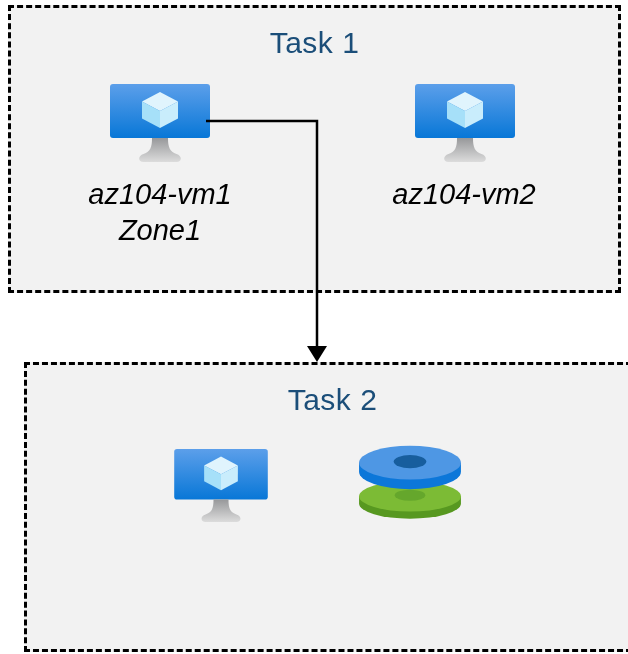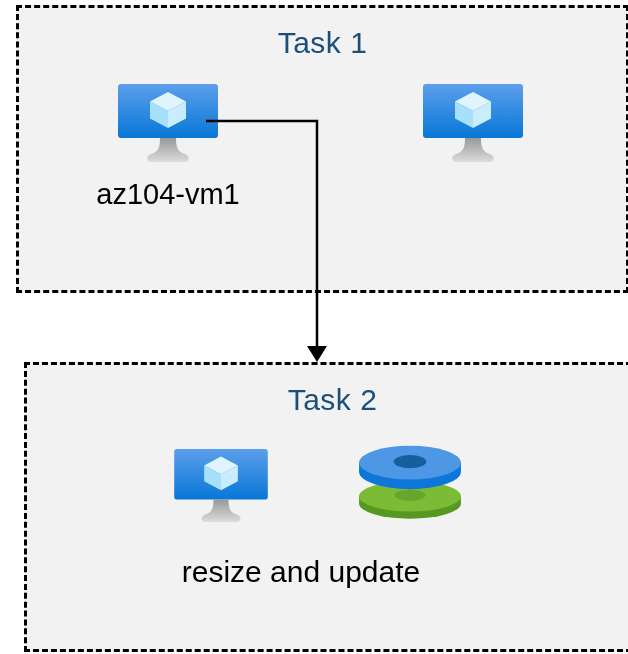--- a/index.html
+++ b/index.html
@@ -14,41 +14,42 @@
     height: 654px;
     background: #FFFFFF;
     overflow: hidden;
   }
   .task-box {
     position: absolute;
     background: #F2F2F2;
     border: 3px dashed #000000;
     box-sizing: border-box;
   }
-  #task1-box { left: 16px; top: 5px;   width: 613px; height: 288px; }
+  #task1-box { left: 8px; top: 5px;   width: 613px; height: 288px; }
   #task2-box { left: 24px; top: 362px; width: 617px; height: 290px; }
 
   .task-title {
     position: absolute;
     top: 18px;
     left: 0;
     width: 100%;
     text-align: center;
     color: #1B4E79;
     font-size: 30px;
     letter-spacing: 0.5px;
   }
   .vm-icon { position: absolute; }
   .vm-label {
     position: absolute;
     width: 220px;
     text-align: center;
     color: #000000;
     font-size: 29px;
     line-height: 36px;
+    font-style: italic;
   }
   #vm1-icon  { left: 99px;  top: 76px; }
   #vm2-icon  { left: 404px; top: 76px; }
   #vm1-label { left: 39px;  top: 168px; }
   #vm2-label { left: 343px; top: 168px; }
 
   #task2-vm-icon    { left: 147px; top: 84px; }
   #task2-disks-icon { left: 329px; top: 80px; }
   #task2-caption {
     position: absolute;
@@ -103,47 +104,48 @@
   <div class="task-box" id="task1-box">
     <div class="task-title">Task 1</div>
 
     <div class="vm-icon" id="vm1-icon">
       <svg width="100" height="78" viewBox="0 0 100 78">
           <use href="#azureVm"></use>
         </svg>
     </div>
     <div class="vm-label" id="vm1-label">
       <div>az104-vm1</div>
+      <div>Zone1</div>
     </div>
 
     <div class="vm-icon" id="vm2-icon">
       <svg width="100" height="78" viewBox="0 0 100 78">
           <use href="#azureVm"></use>
         </svg>
     </div>
     <div class="vm-label" id="vm2-label">
+      <div>az104-vm2</div>
     </div>
   </div>
 
   <div class="task-box" id="task2-box">
     <div class="task-title">Task 2</div>
 
     <div class="vm-icon" id="task2-vm-icon">
       <svg width="94" height="73" viewBox="0 0 100 78">
           <use href="#azureVm"></use>
         </svg>
     </div>
 
     <div class="vm-icon" id="task2-disks-icon">
       <svg width="108" height="74" viewBox="0 0 106 72">
           <use href="#azureDisks"></use>
         </svg>
     </div>
 
-    <div id="task2-caption">resize and update</div>
   </div>
 
   <svg id="connector-overlay">
     <path d="M206 121 H317 V347" stroke="#000000" stroke-width="2.5" fill="none"></path>
     <polygon points="307,346 327,346 317,362" fill="#000000"></polygon>
   </svg>
 
 </div>
 
 </body></html>

